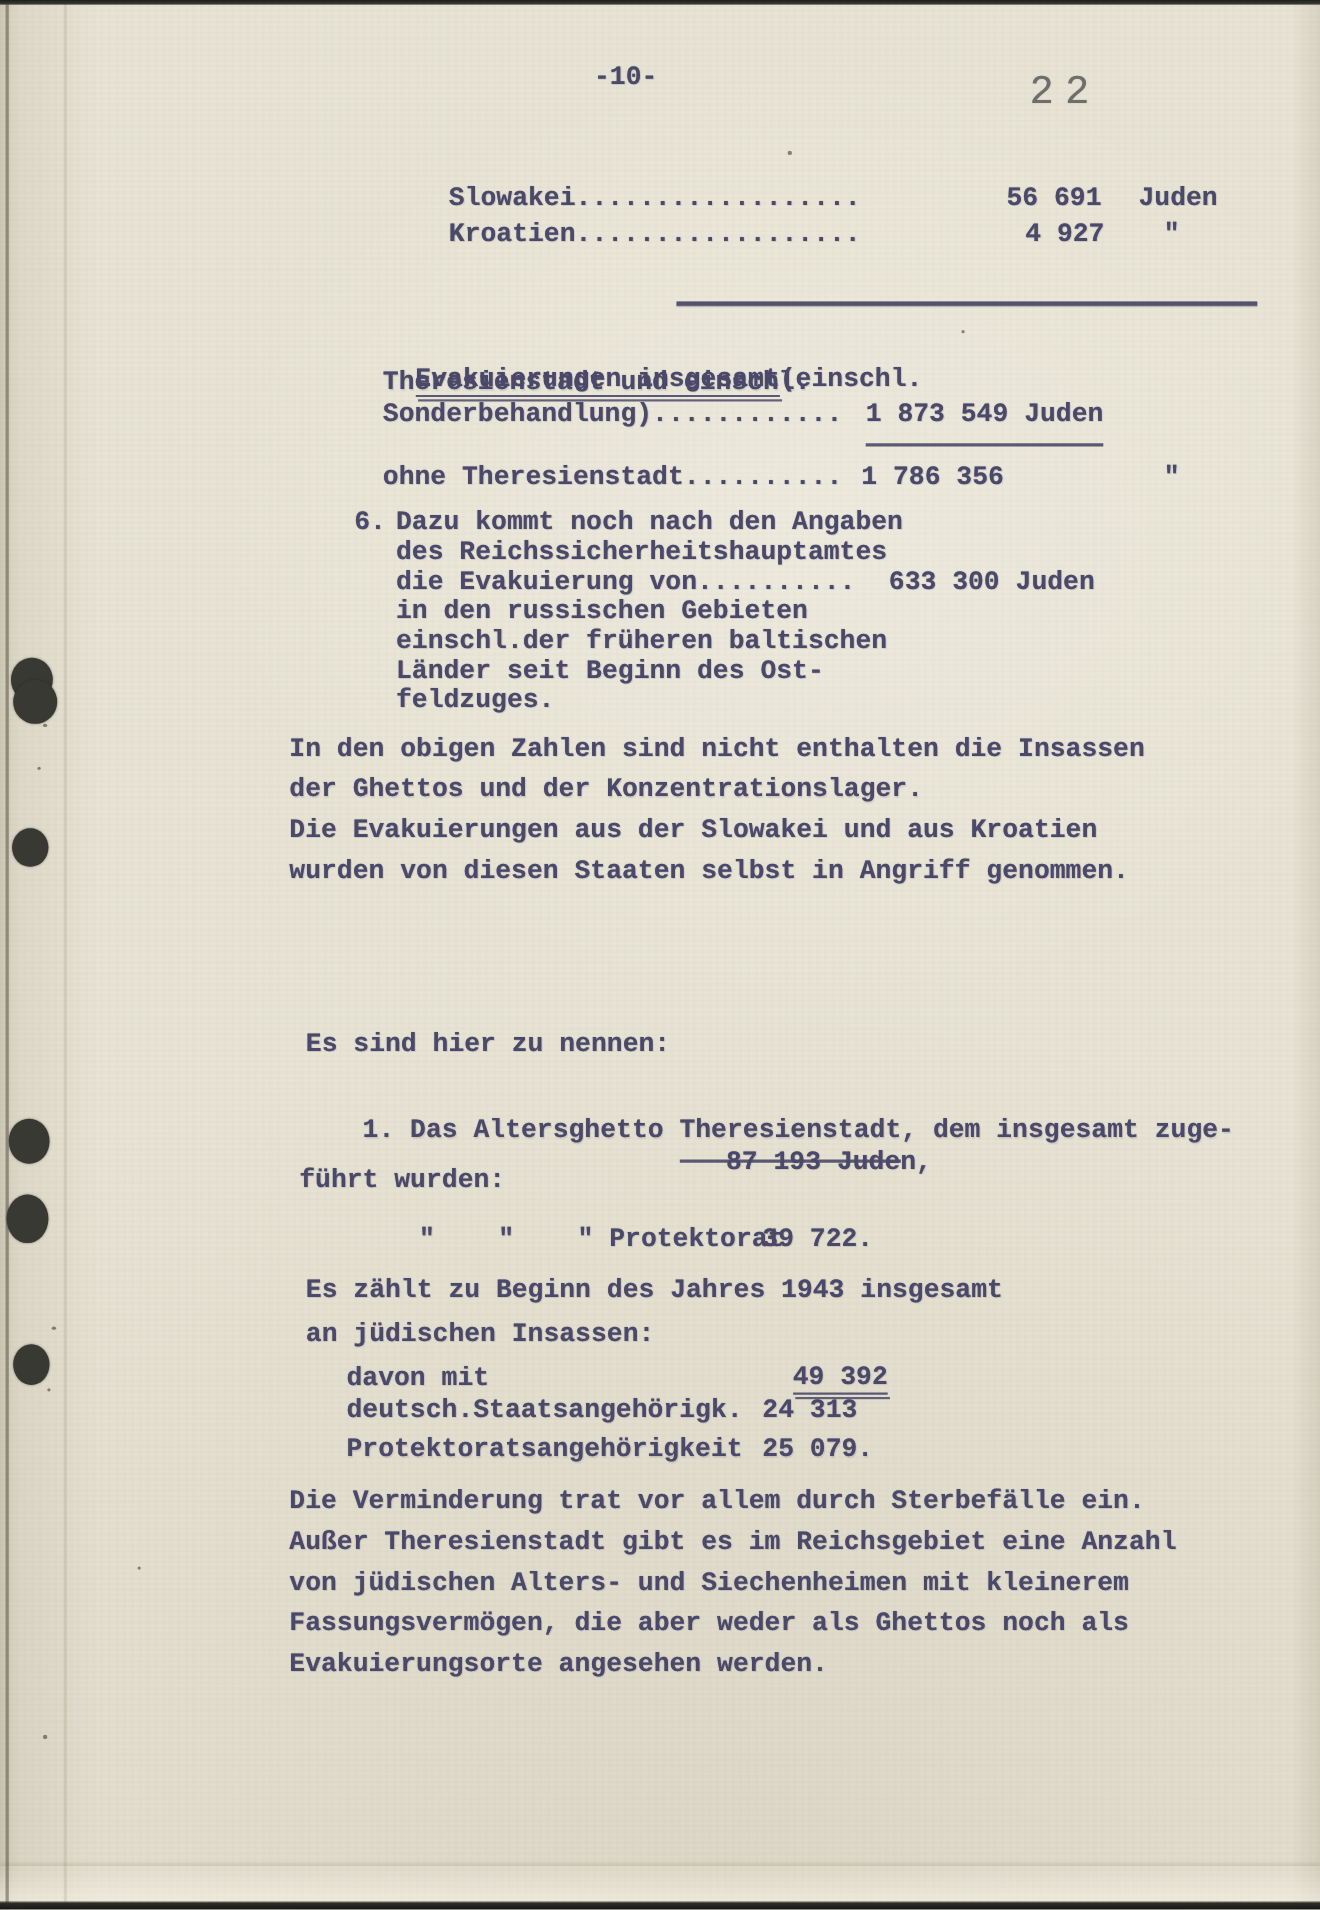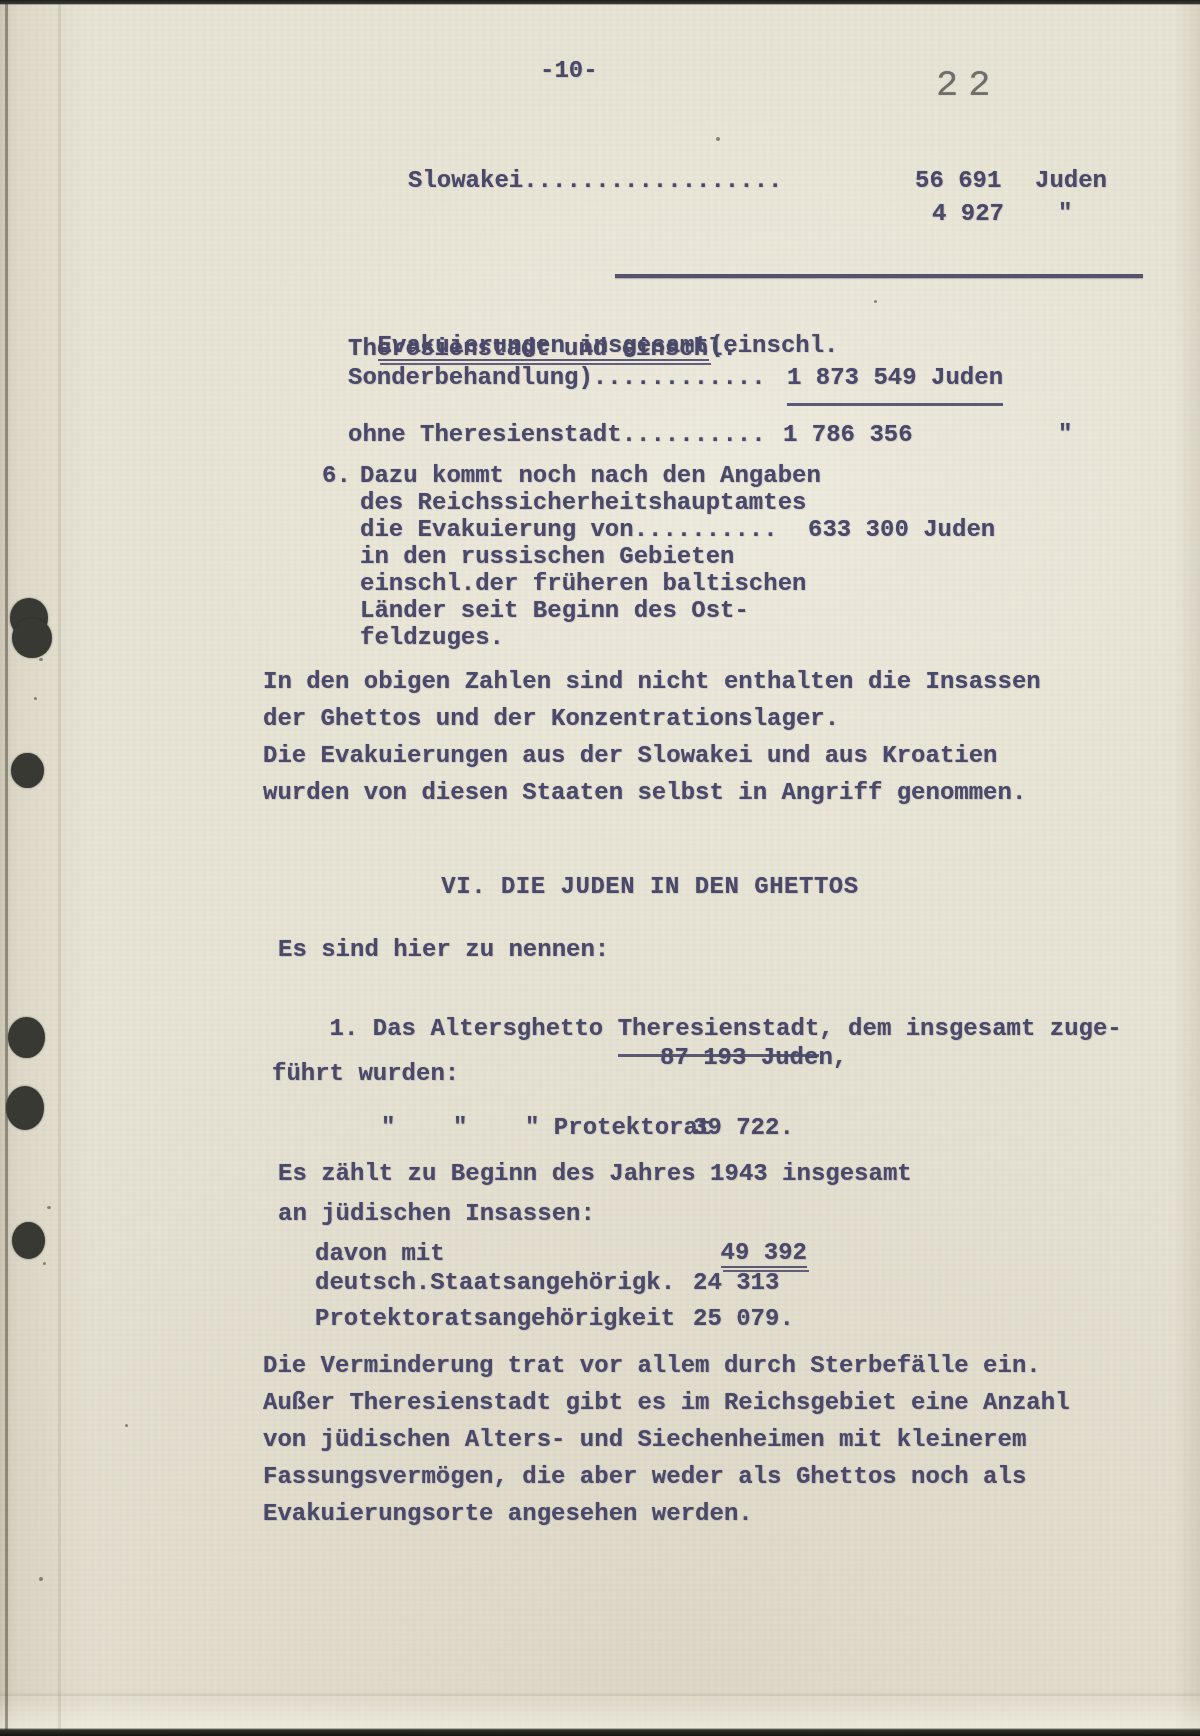--- a/index.html
+++ b/index.html
@@ -72,20 +72,21 @@
 
   <div class="t" style="left:540px;top:57px;">-10-</div>
   <div class="t stamp" style="left:936px;top:64px;">22</div>
 
   <div class="t" style="left:0;top:167px;width:1200px;">
     <span class="abs" style="left:408px;">Slowakei..................</span>
     <span class="abs" style="left:915px;">56 691</span>
     <span class="abs" style="left:1035px;">Juden</span>
   </div>
   <div class="t" style="left:0;top:200px;width:1200px;">
+    <span class="abs" style="left:408px;">Kroatien..................</span>
     <span class="abs" style="left:932px;">4 927</span>
     <span class="abs" style="left:1058px;">"</span>
   </div>
 
   <div class="rule"></div>
 
   <div class="t" style="left:320px;top:305px;">
     <span class="u-dbl">Evakuierungen insgesamt</span><span>(einschl.</span>
   </div>
   <div class="t" style="left:348px;top:335px;">Theresienstadt und einschl.</div>
@@ -109,21 +110,20 @@
   <div class="t" style="left:360px;top:543px;">in den russischen Gebieten</div>
   <div class="t" style="left:360px;top:570px;">einschl.der früheren baltischen</div>
   <div class="t" style="left:360px;top:597px;">Länder seit Beginn des Ost-</div>
   <div class="t" style="left:360px;top:624px;">feldzuges.</div>
 
   <div class="t" style="left:263px;top:668px;">In den obigen Zahlen sind nicht enthalten die Insassen</div>
   <div class="t" style="left:263px;top:705px;">der Ghettos und der Konzentrationslager.</div>
   <div class="t" style="left:263px;top:742px;">Die Evakuierungen aus der Slowakei und aus Kroatien</div>
   <div class="t" style="left:263px;top:779px;">wurden von diesen Staaten selbst in Angriff genommen.</div>
 
-  <div class="t heading" style="left:100px;top:873px;width:1100px;text-align:center;">VI. DIE JUDEN IN DEN GHETTOS</div>
   <div class="t" style="left:278px;top:936px;">Es sind hier zu nennen:</div>
 
   <div class="t" style="left:272px;top:988px;">
     <span>1. Das Altersghetto </span><span class="u-sgl">Theresienstadt</span><span>, dem insgesamt zuge-</span>
   </div>
   <div class="t" style="left:272px;top:1024px;margin-top:36px;">führt wurden:</div>
   <div class="t" style="left:660px;top:1044px;">87 193 Juden,</div>
   <div class="t" style="left:0;top:1114px;width:1200px;">
     <span class="abs" style="left:381px;">"    "    " Protektorat</span>
     <span class="abs" style="left:693px;">39 722.</span>

